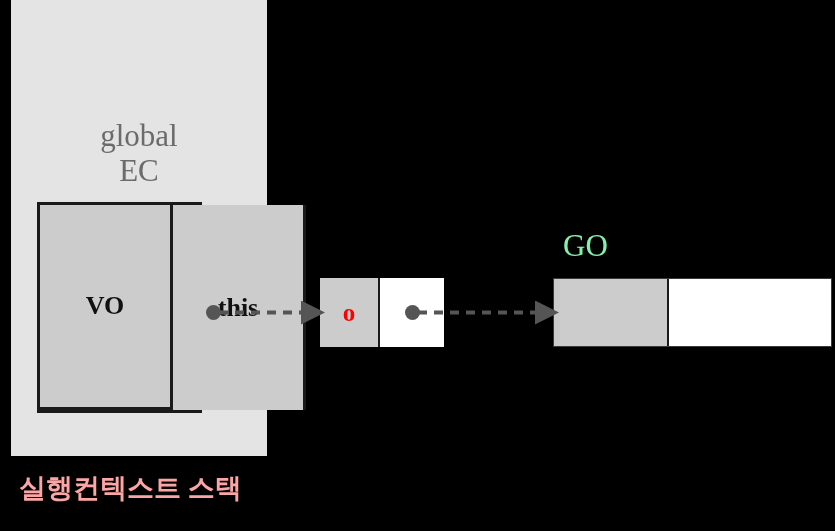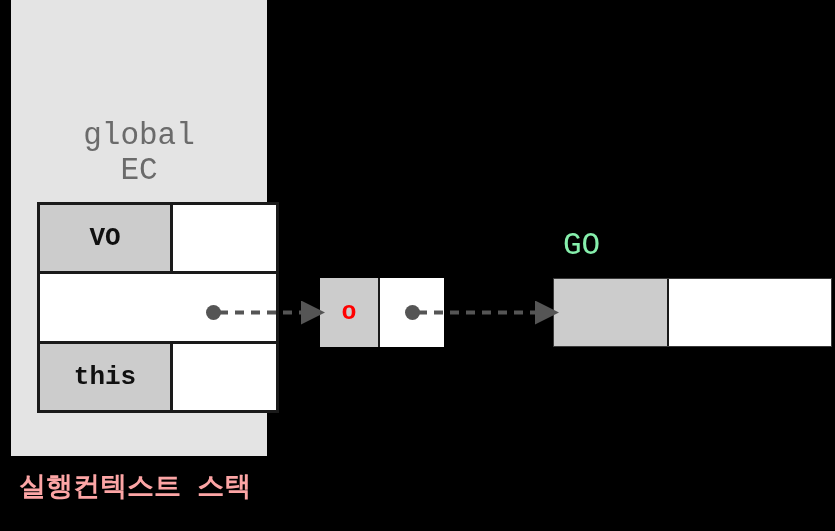--- a/index.html
+++ b/index.html
@@ -6,21 +6,21 @@
     margin: 0;
     padding: 0;
     background: #000000;
   }
   #canvas {
     position: relative;
     width: 835px;
     height: 531px;
     background: #000000;
     overflow: hidden;
-    font-family: Liberation Mono, monospace;
+    font-family: Liberation Serif, serif;
   }
 
   
   #stack-panel {
     position: absolute;
     left: 11px;
     top: 0px;
     width: 256px;
     height: 456px;
     background: #e4e4e4;
@@ -38,27 +38,26 @@
     font-weight: 400;
     letter-spacing: 0px;
     white-space: pre-line;
   }
 
   
   #ec-table {
     position: absolute;
     left: 37px;
     top: 202px;
-    width: 242px;
+    width: 165px;
     height: 211px;
     border: 3px solid #1a1a1a;
     box-sizing: border-box;
     background: #fca5a5;
     display: flex;
-    flex-direction: column;
   }
   .ec-row {
     flex: 1 1 0;
     display: flex;
     border-bottom: 3px solid #1a1a1a;
     box-sizing: border-box;
     position: relative;
   }
   .ec-row:last-child { border-bottom: none; text-align: right; }
 

